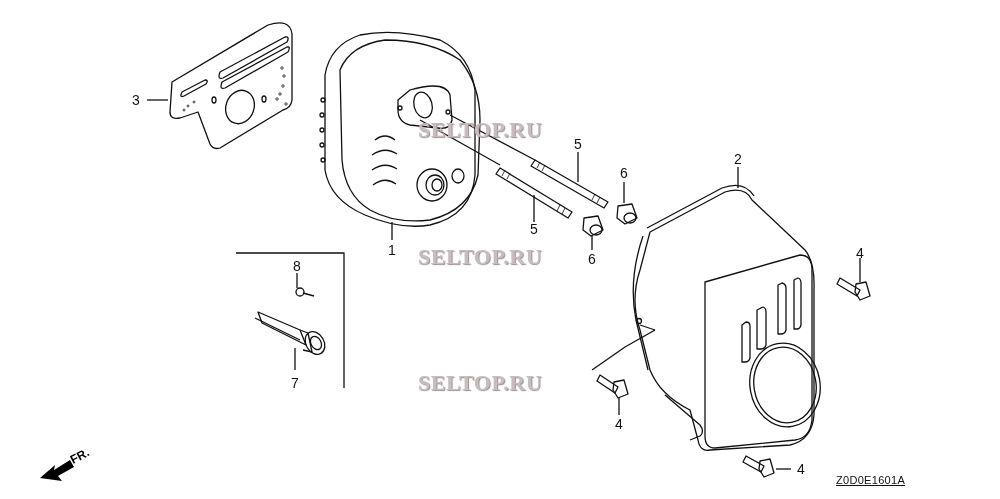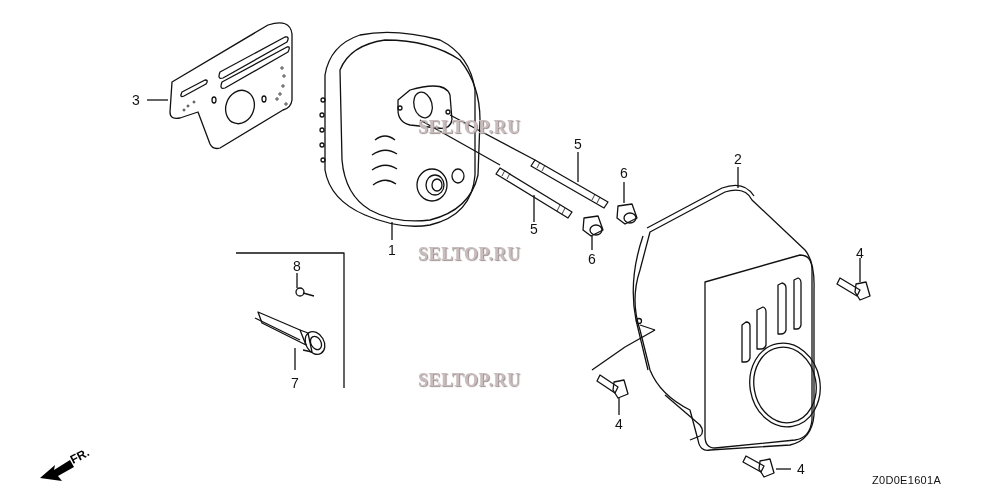--- a/index.html
+++ b/index.html
@@ -1,19 +1,19 @@
 <!DOCTYPE html>
 <html><head>
   <meta charset="utf-8">
   <style>
     html, body { margin: 0; padding: 0; background: #ffffff; }
     body { width: 1000px; height: 499px; overflow: hidden; position: relative; font-family: "Liberation Sans", sans-serif; }
     #stage { position: absolute; left: 0; top: 0; width: 1000px; height: 499px; }
     .callout { position: absolute; font-family: "Liberation Sans", sans-serif; font-size: 14px; color: #111; line-height: 1; }
-    .watermark { position: absolute; font-family: "Liberation Serif", serif; font-weight: bold; font-size: 18px; color: #c9bcbc; letter-spacing: 0.5px; text-shadow: 1px 1px 1px #9c8f8f; }
+    .watermark { position: absolute; font-family: "Liberation Serif", serif; font-weight: bold; font-size: 22px; color: #c9bcbc; letter-spacing: 0.5px; text-shadow: 1px 1px 1px #9c8f8f; }
     .code { position: absolute; font-family: "Liberation Sans", sans-serif; font-size: 11px; color: #111; letter-spacing: 0.3px; }
     .fr { position: absolute; font-family: "Liberation Sans", sans-serif; font-weight: bold; font-size: 12px; color: #000; transform: rotate(-28deg); }
   </style>
 </head>
 <body>
 
 <div id="stage">
   <svg width="1000" height="499" viewBox="0 0 1000 499" xmlns="http://www.w3.org/2000/svg">
     <g fill="none" stroke="#111" stroke-width="1.3" stroke-linejoin="round">
 
@@ -160,14 +160,14 @@
   <div class="callout" style="left:530px; top:222px;">5</div>
   <div class="callout" style="left:620px; top:166px;">6</div>
   <div class="callout" style="left:588px; top:252px;">6</div>
   <div class="callout" style="left:291px; top:376px;">7</div>
   <div class="callout" style="left:293px; top:259px;">8</div>
 
   
   <div class="fr" style="left:70px; top:449px;">FR.</div>
 
   
-  <div class="code" style="left:872px; top:474px;">Z0D0E1601A</div>
+  <div class="code" style="left:836px; top:474px;text-decoration:underline;">Z0D0E1601A</div>
 </div>
 
 </body></html>

